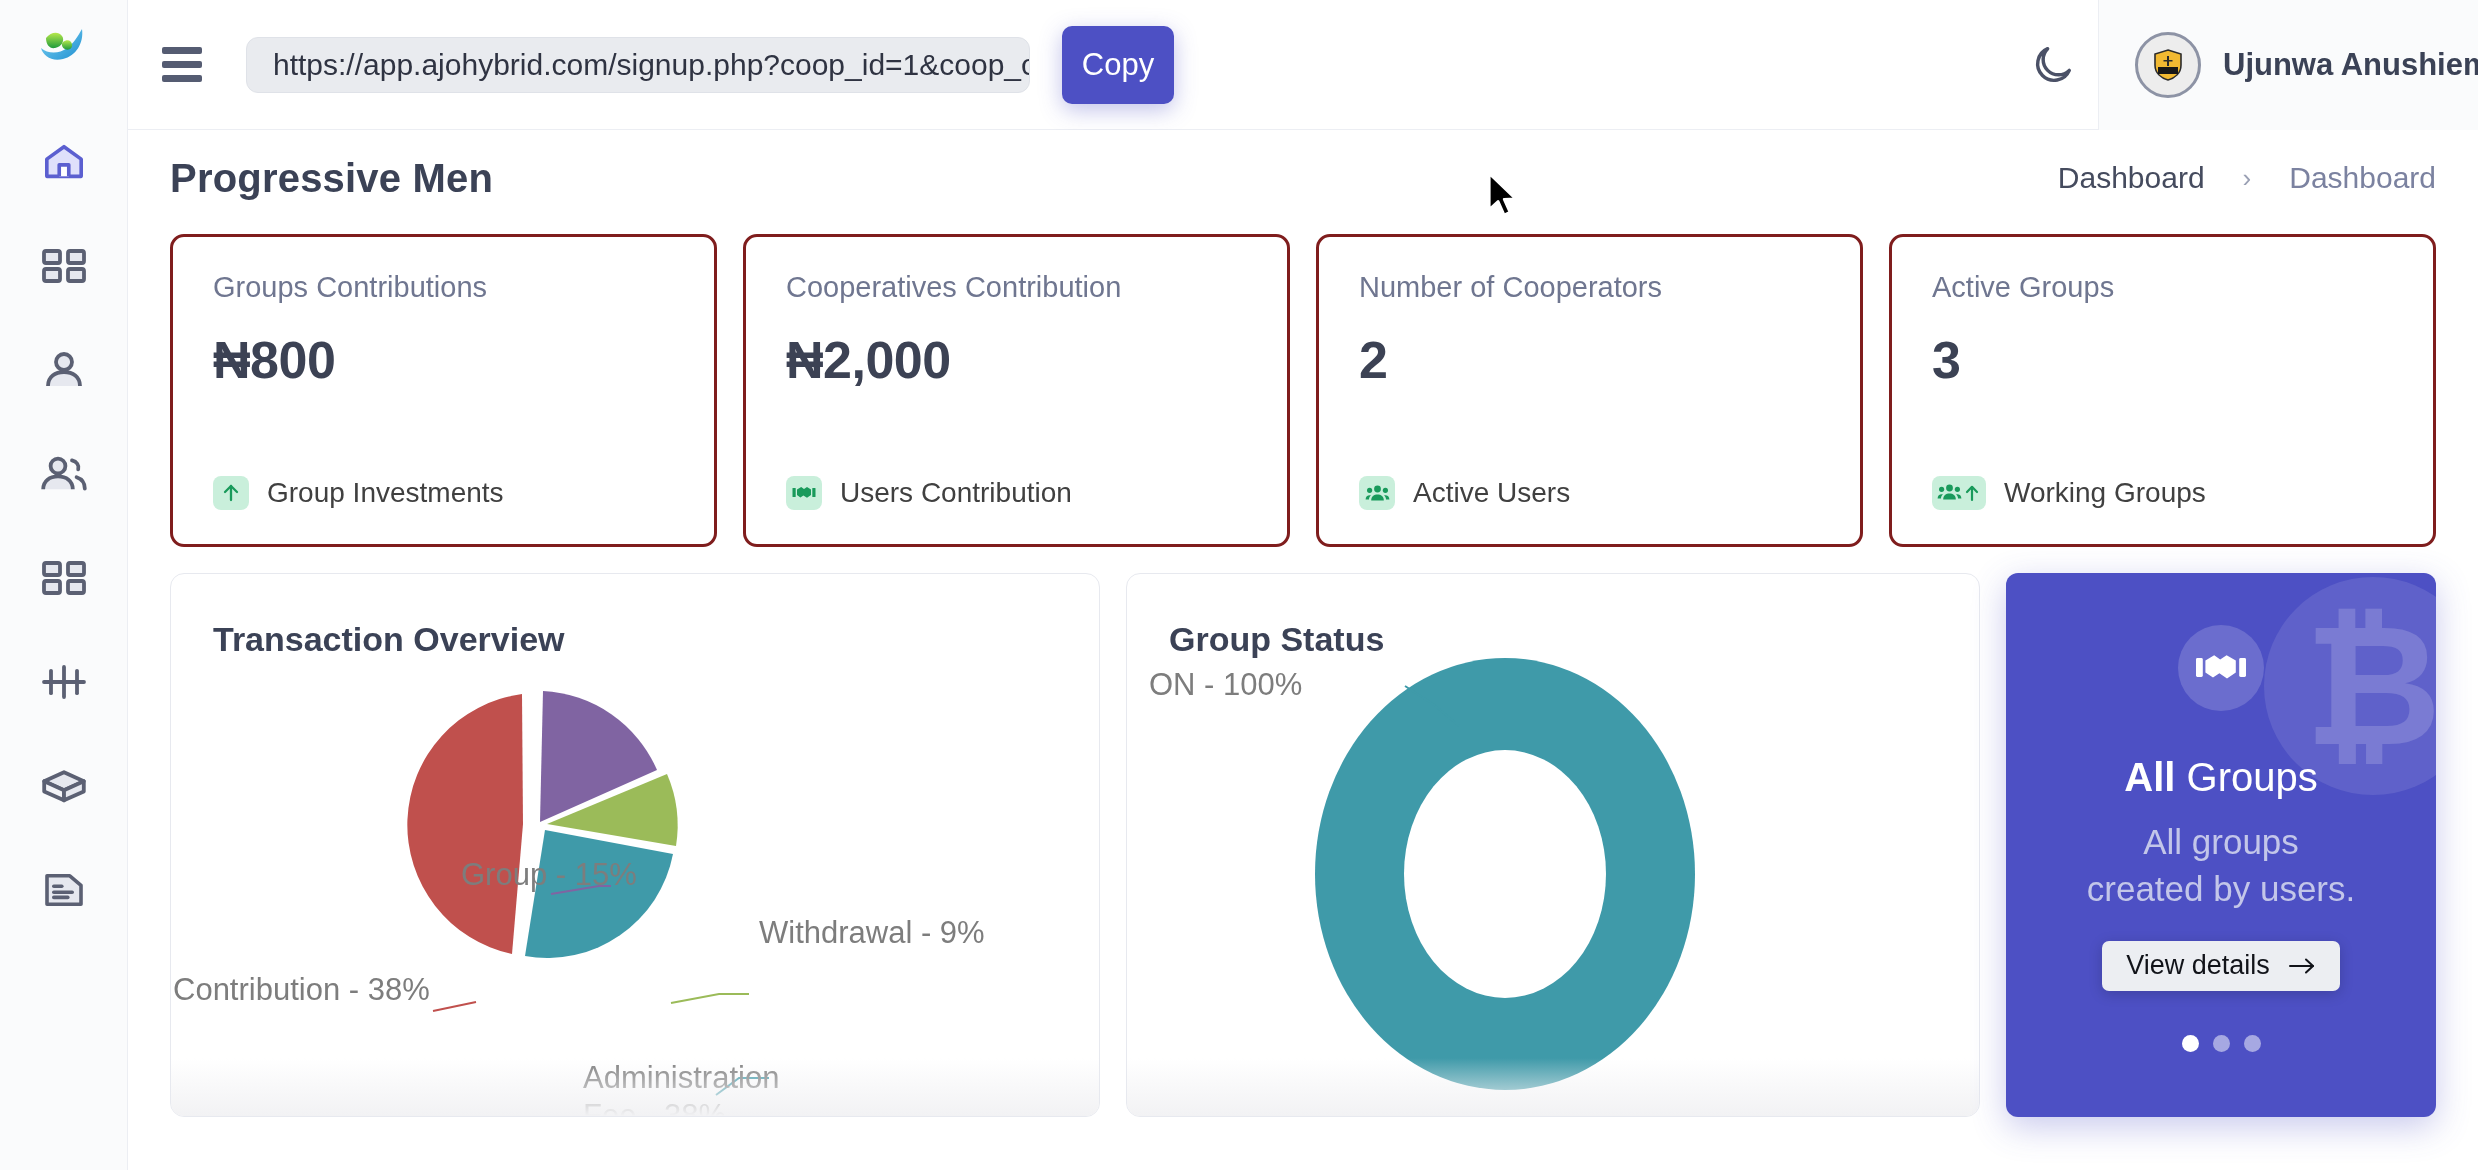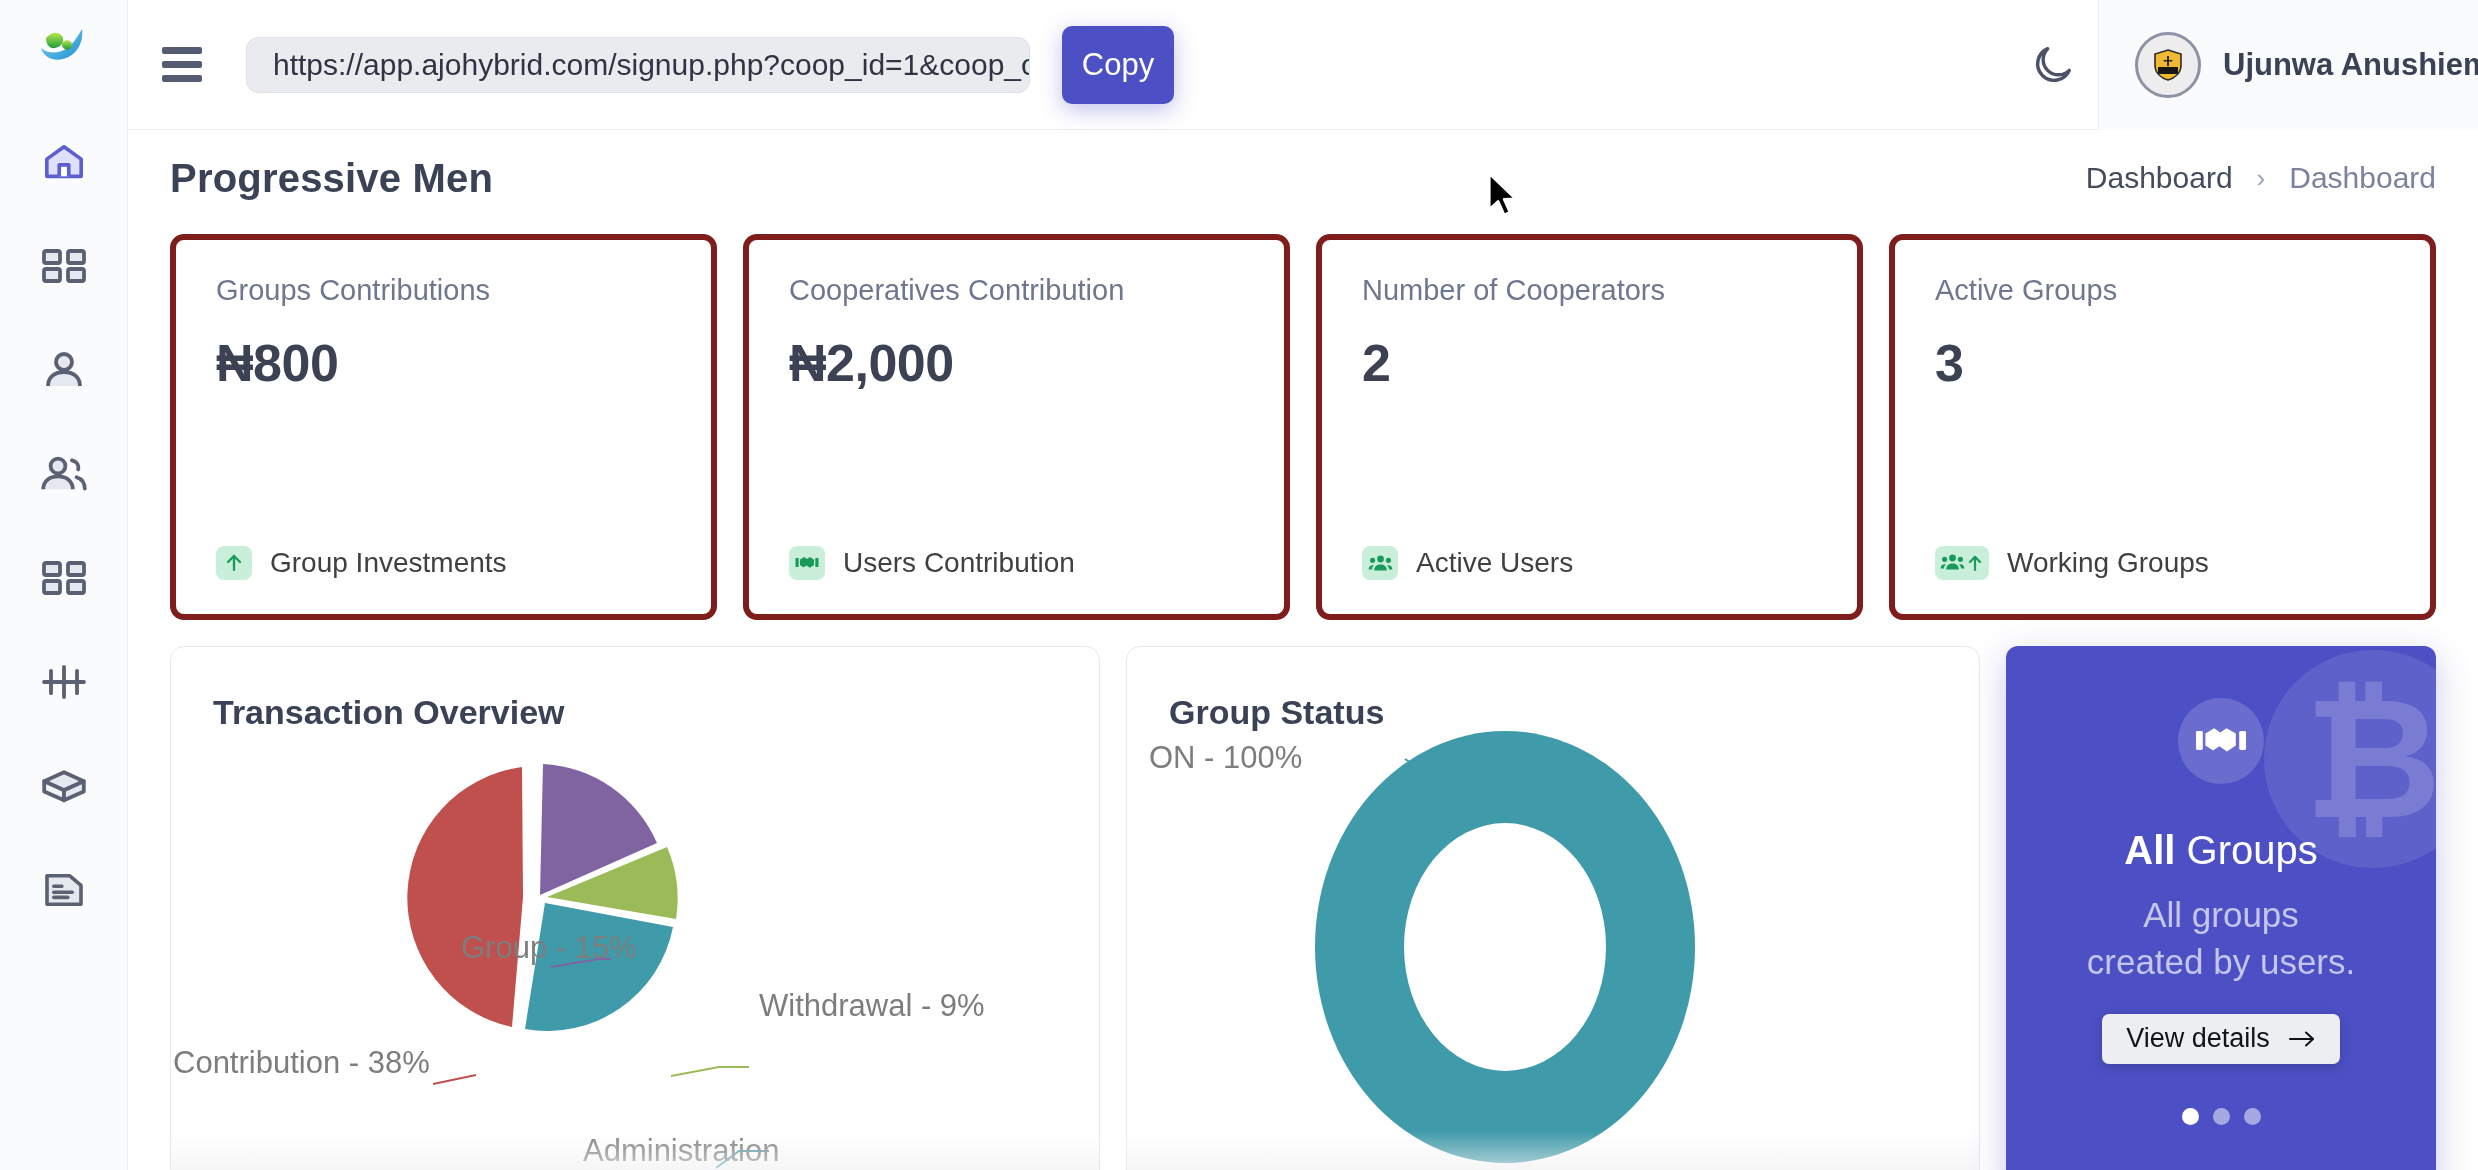--- a/index.html
+++ b/index.html
@@ -102,32 +102,32 @@
   #content {
     flex: 1 1 auto; background: #ffffff;
     padding: 0 42px;
     overflow: hidden;
     position: relative;
   }
   #page-head {
     height: 96px; display: flex; align-items: center; justify-content: space-between;
   }
   #page-title { font-size: 40px; font-weight: bold; color: #3b4256; letter-spacing: .2px; }
-  #breadcrumb { display: flex; align-items: center; gap: 24px; font-size: 30px; }
+  #breadcrumb { display: flex; align-items: center; gap: 38px; font-size: 30px; }
   .crumb-active { color: #454b5e; cursor: pointer; }
   .crumb-sep { color: #9aa0b4; font-size: 26px; }
   .crumb-current { color: #7b82a0; }
 
   
   #kpi-row { display: flex; gap: 26px; margin-top: 8px; }
   .kpi-card {
     flex: 1 1 0;
-    height: 386px;
+    height: 313px;
     background: #ffffff;
-    border: 6px solid #7f1d1d;
+    border: 3px solid #7f1d1d;
     border-radius: 14px;
     padding: 34px 40px;
     display: flex; flex-direction: column;
   }
   .kpi-label { font-size: 29px; color: #6f7690; }
   .kpi-value { font-size: 52px; font-weight: bold; color: #3c4254; margin-top: 26px; letter-spacing: -.5px; }
   .kpi-foot { margin-top: auto; display: flex; align-items: center; gap: 18px; }
   .kpi-badge {
     background: #c9efdb; border-radius: 8px;
     min-width: 36px; height: 34px;

